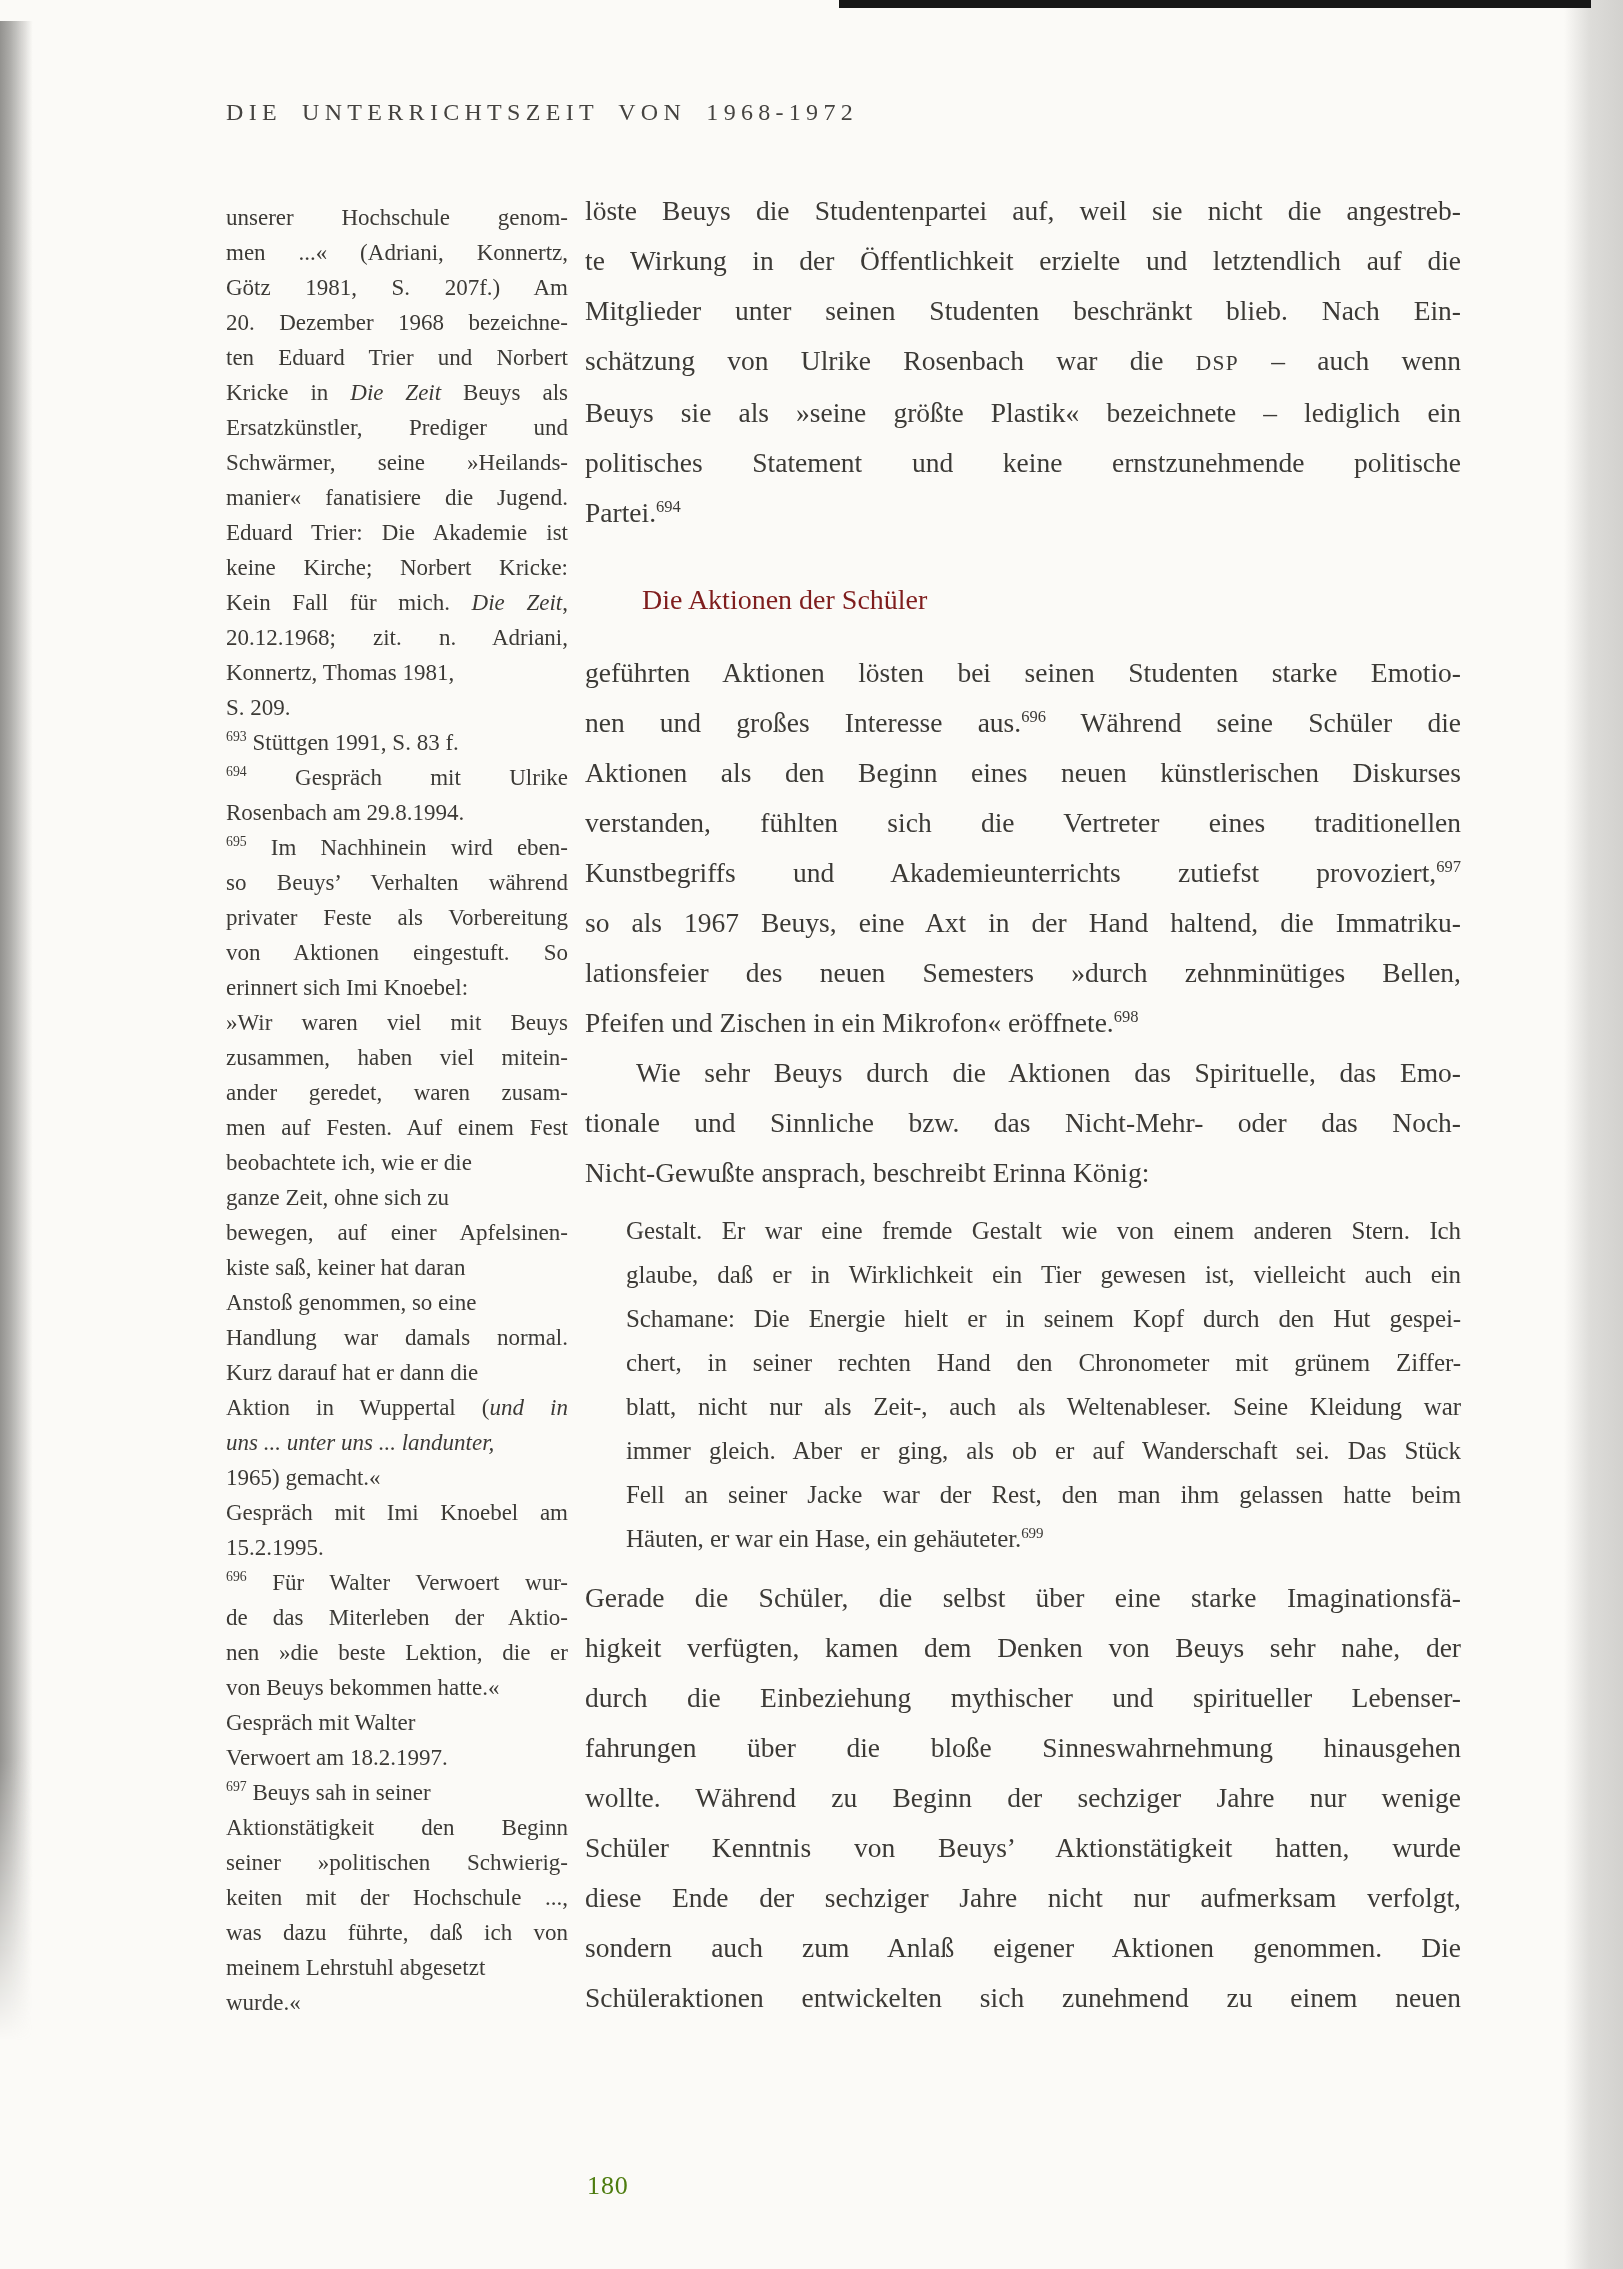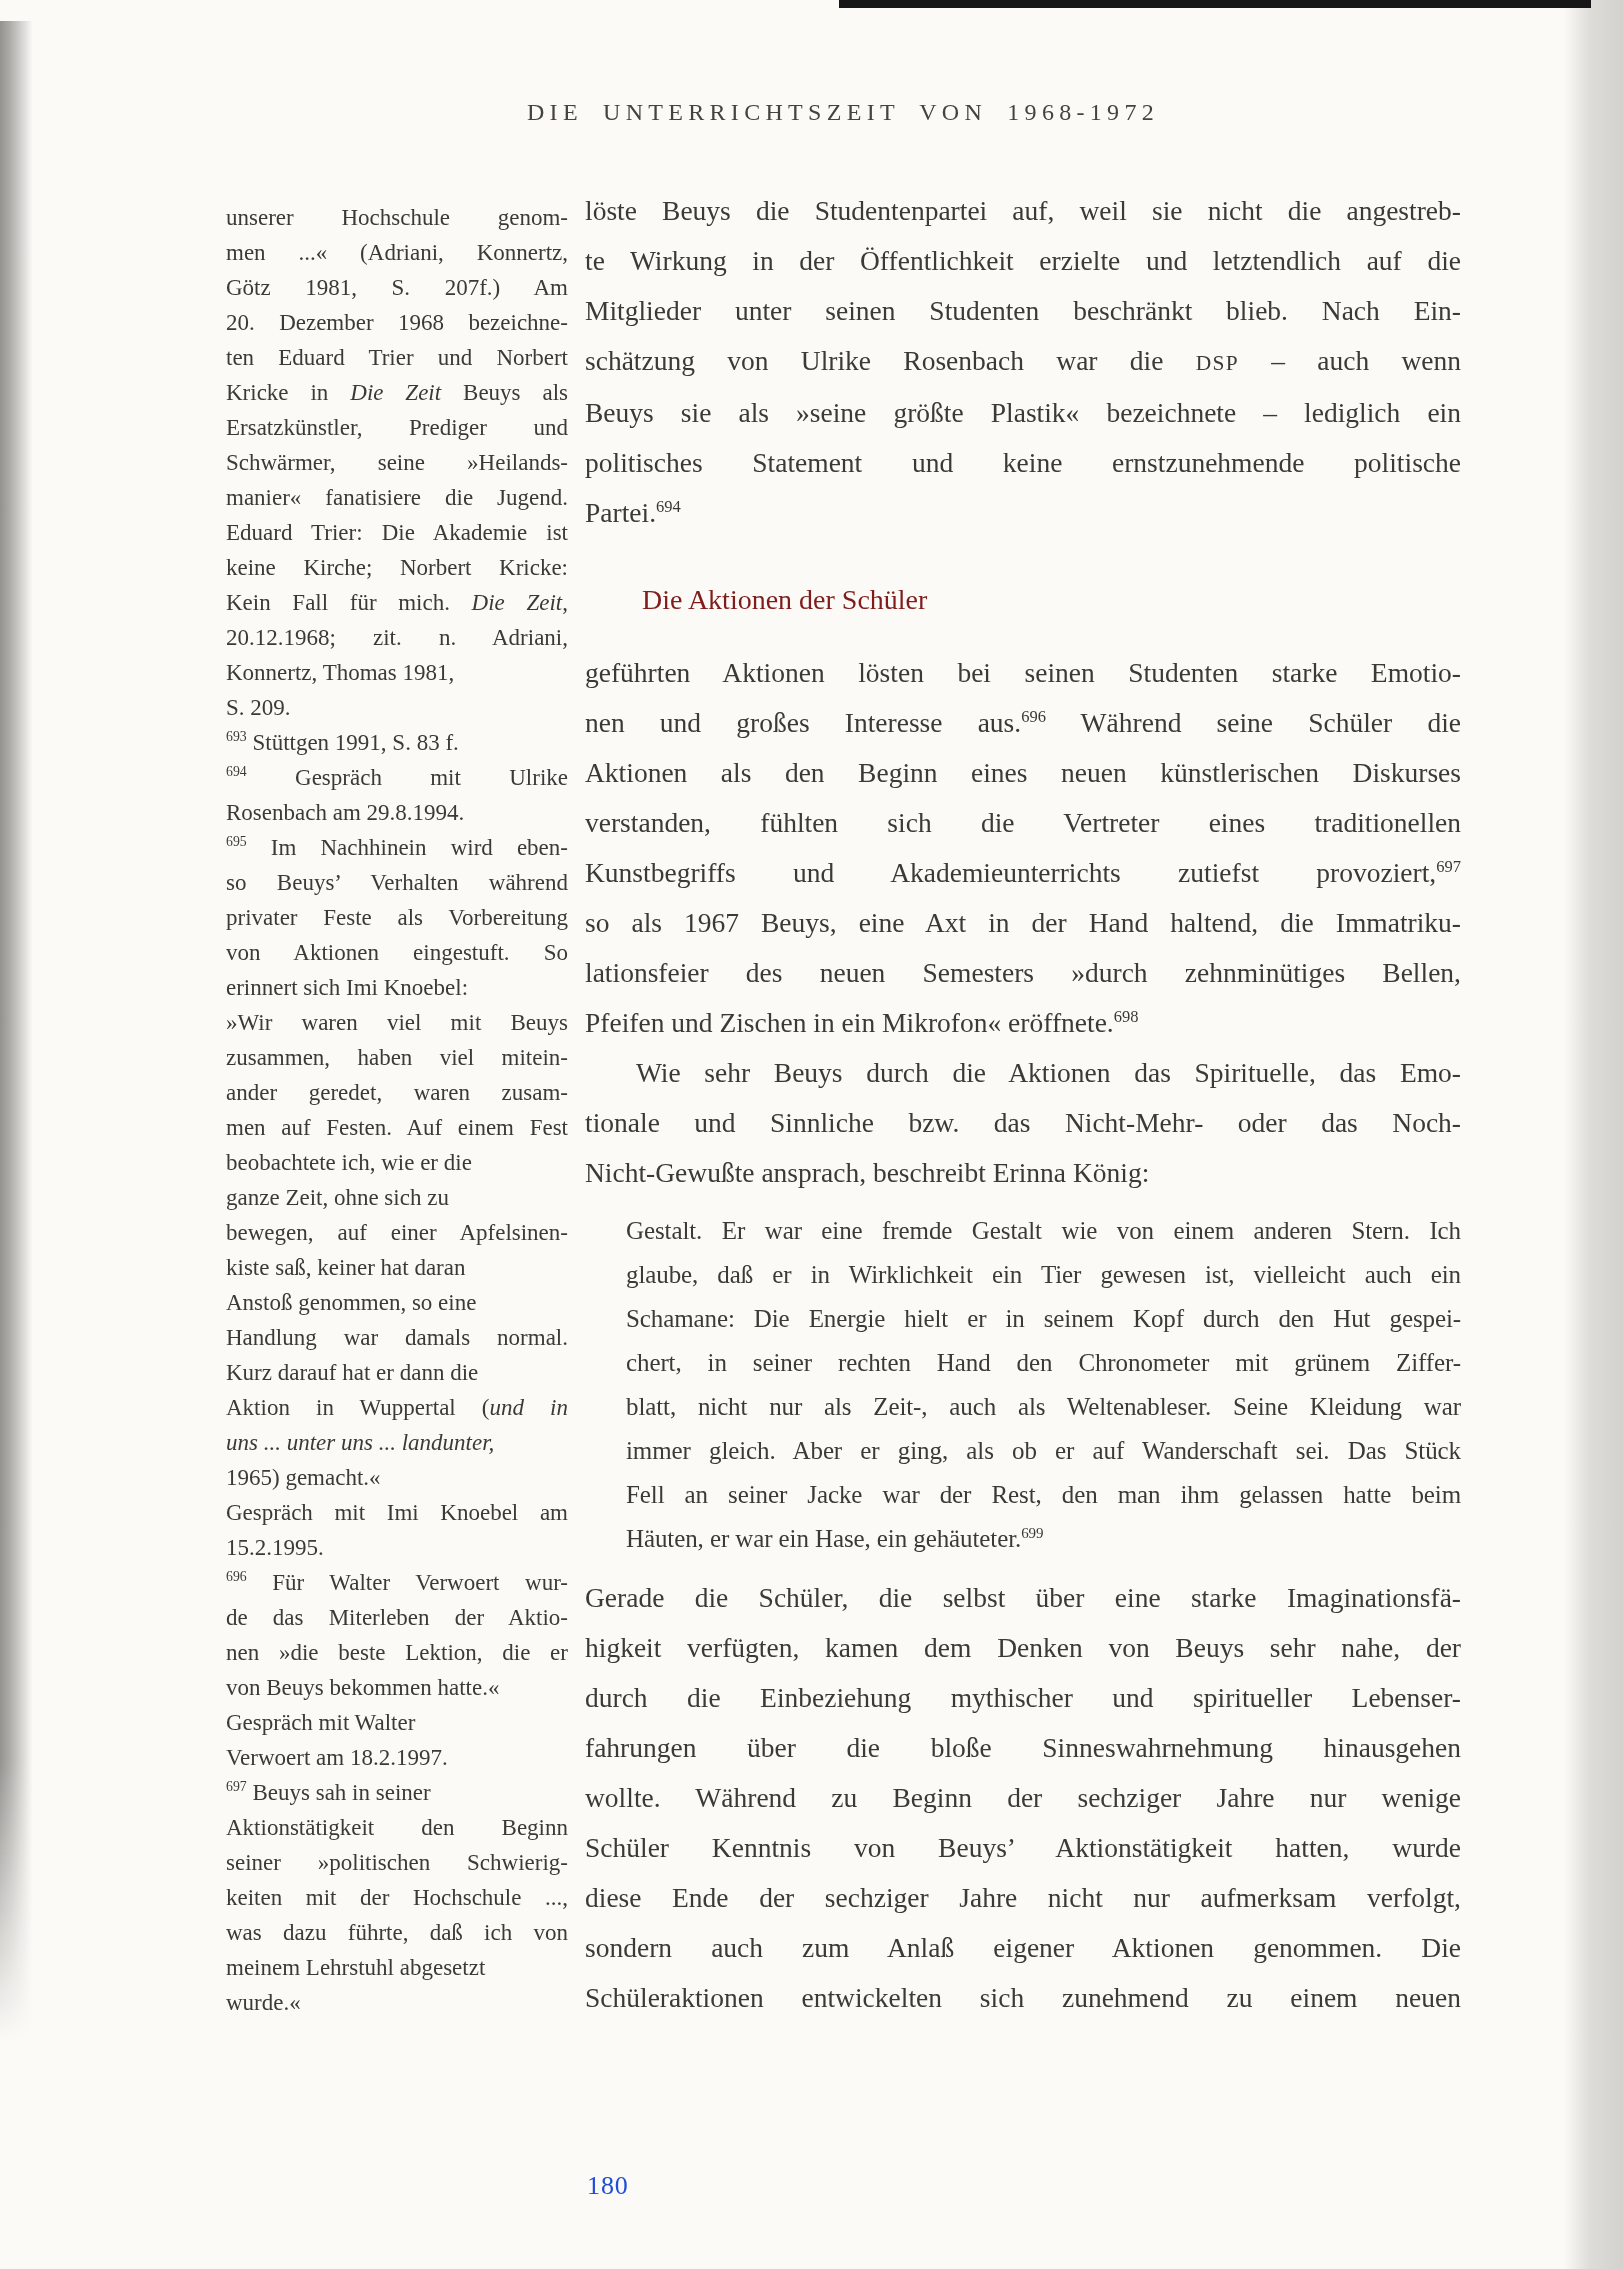--- a/index.html
+++ b/index.html
@@ -27,21 +27,21 @@
   }
   .scan-band-right{
     position:absolute;right:0;top:0;width:59px;height:100%;
     background:linear-gradient(to right,rgba(222,221,218,0) 0%,#dddcd9 45%,#d2d1ce 100%);
     z-index:3;
   }
 
   
   .running-head{
     position:absolute;left:226px;top:99px;width:1234px;
-    text-align:center;
+    text-align:left;
     font-size:24px;letter-spacing:5.3px;word-spacing:8.9px;
     color:#454340;
   }
 
   
   .margin-col{
     position:absolute;left:226px;top:200px;width:342px;
     font-size:23px;line-height:35px;
   }
 
@@ -67,21 +67,21 @@
     font-size:25px;line-height:44px;letter-spacing:-0.1px;
   }
   .quote .line{max-height:48px;}
 
   .sup{vertical-align:super;font-size:0.6em;line-height:0;}
   .it{font-style:italic;}
   .sc{font-size:0.78em;letter-spacing:1.3px;}
 
   .page-number{
     position:absolute;left:587px;top:2171px;
-    font-size:26px;color:#1d4ed8;letter-spacing:0.9px;
+    font-size:26px;color:#4d7c0f;letter-spacing:0.9px;
   }
 </style>
 </head>
 <body>
 
 <div class="page">
   <div class="scan-bar-top"></div>
   <div class="scan-edge-left"></div>
   <div class="scan-band-right"></div>
 

